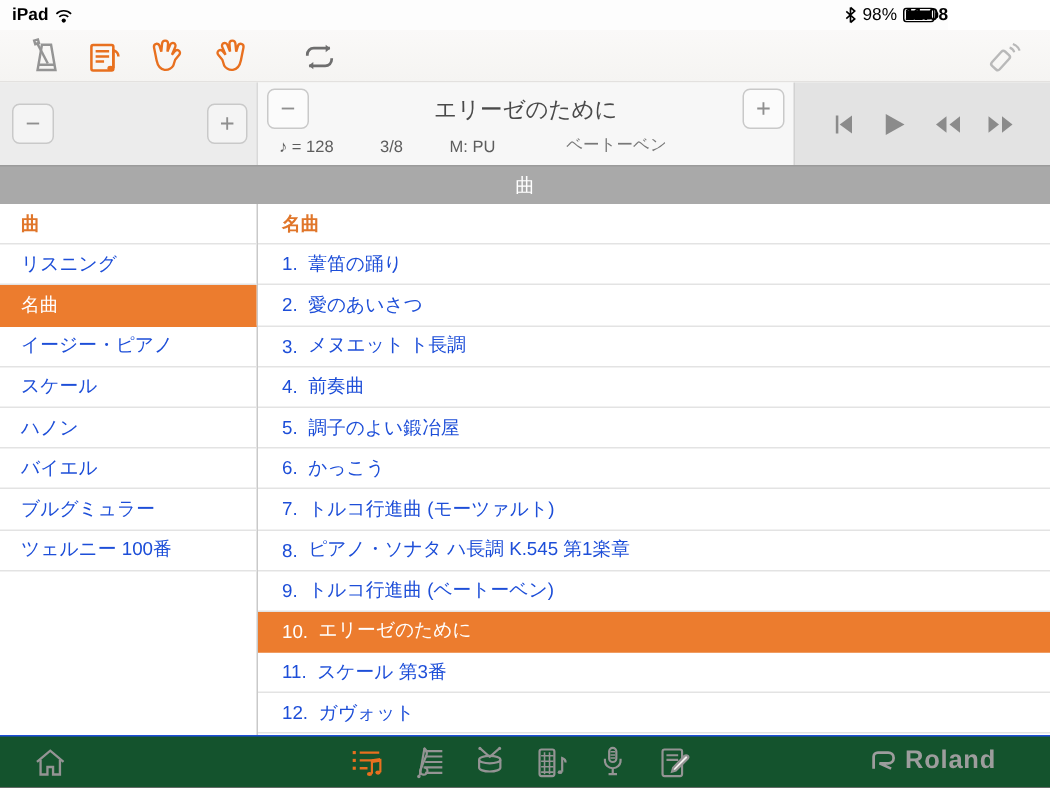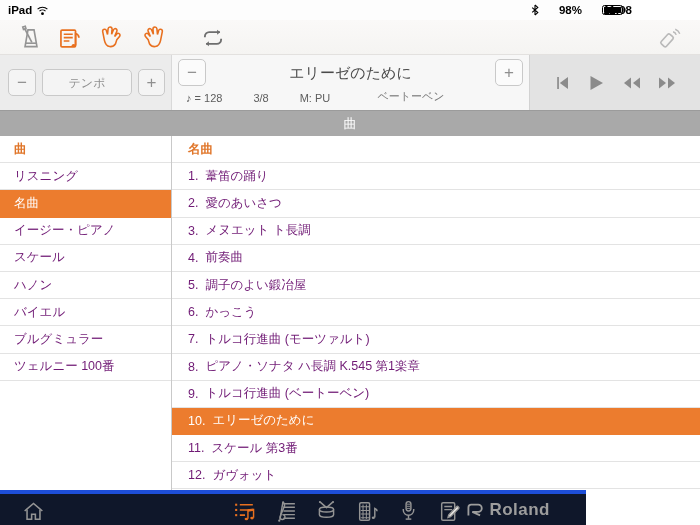--- a/index.html
+++ b/index.html
@@ -5,21 +5,21 @@
   html,body{margin:0;padding:0;background:#000;}
   *{box-sizing:border-box;}
   #screen{position:relative;width:700px;height:525px;background:#fff;overflow:hidden;
     font-family:"Liberation Sans","DejaVu Sans",sans-serif;color:#4f4f4f;}
 
   
   .status-bar{position:absolute;top:0;left:0;width:632px;height:20px;background:#fdfdfd;
     display:flex;align-items:center;font-size:11.5px;color:#000;}
   .sb-left{position:absolute;left:8px;display:flex;align-items:center;gap:4px;font-weight:bold;}
   .sb-center{position:absolute;left:0;right:0;text-align:right;font-weight:bold;}
-  .sb-right{position:absolute;right:6px;display:flex;align-items:center;gap:20px;font-weight:bold;}
+  .sb-right{position:absolute;right:6px;display:flex;align-items:center;gap:4px;font-weight:normal;}
 
   
   .top-toolbar{position:absolute;top:20px;left:0;width:700px;height:35px;
     background:linear-gradient(#faf9f8,#f5f4f2);border-bottom:1px solid #e3e1df;}
   .tt-icon{position:absolute;top:4px;width:28px;height:28px;display:flex;align-items:center;justify-content:center;}
 
   
   .control-row{position:absolute;top:55px;left:0;width:700px;height:55px;display:flex;}
   .tempo-panel{width:172px;height:55px;background:#ececec;border-right:1px solid #d9d9d9;
     position:relative;display:flex;align-items:center;}
@@ -45,29 +45,29 @@
   
   .section-bar{position:absolute;top:110px;left:0;width:700px;height:26px;background:#a9a9a9;
     border-top:1px solid #9b9b9b;display:flex;align-items:center;justify-content:center;
     color:#fff;font-size:13px;}
 
   
   .content{position:absolute;top:136px;left:0;width:700px;height:354px;display:flex;background:#fff;}
   .sidebar{width:172px;border-right:1px solid #c9c9c9;}
   .songpane{flex:1;}
   .row{height:27.2px;display:flex;align-items:center;border-bottom:1px solid #e3e3e3;
-    font-size:12.5px;color:#701a75;padding-left:14px;cursor:default;}
+    font-size:12.5px;color:#1d4ed8;padding-left:14px;cursor:default;}
   .songpane .row{padding-left:16px;}
   .row.header{color:#e0762a;font-weight:bold;}
   .row.selected{background:#ec7c2e;border-bottom:1px solid #ec7c2e;color:#fff;}
   .row .num{margin-right:7px;}
 
   
-  .bottom-toolbar{position:absolute;top:490px;left:0;width:586px;height:35px;
-    background:#0f172a;border-top:4px solid #1d4ed8;}
+  .bottom-toolbar{position:absolute;top:490px;left:0;width:700px;height:35px;
+    background:#14532d;border-top:1px solid #1d4ed8;}
   .bt-icon{position:absolute;top:4px;width:26px;height:26px;display:flex;align-items:center;justify-content:center;}
   .brand{position:absolute;right:36px;top:6px;display:flex;align-items:center;gap:3px;color:#9d9d9d;}
   .brand-text{font-size:17px;font-weight:bold;letter-spacing:.5px;}
 
   .ic-gray{color:#949494;} .ic-lightgray{color:#b9b9b9;} .ic-dark{color:#6e6e6e;}
   .ic-orange{color:#e8701f;}
   svg{display:block;}
 </style>
 </head>
 <body>
@@ -150,21 +150,20 @@
             <rect x="8" y="9" width="6.5" height="12" rx="1.6"></rect>
           </g>
         <path d="M16.8,7.2 a4.2,4.2 0 0,1 2.9,2.9 M18.8,4.9 a6.8,6.8 0 0,1 4.2,4.2" stroke-width="1.3"></path>
         </svg>
     </div>
   </div>
 
   <div class="control-row">
     <div class="tempo-panel">
       <div class="ctl-btn tempo-minus">−</div>
-      <div class="ctl-btn tempo-label">テンポ</div>
       <div class="ctl-btn tempo-plus">+</div>
     </div>
     <div class="title-panel">
       <div class="ctl-btn song-minus">−</div>
       <div class="song-title">エリーゼのために</div>
       <div class="song-info">
         <span>♪ = 128</span>
         <span>3/8</span>
         <span>M: PU</span>
       </div>

